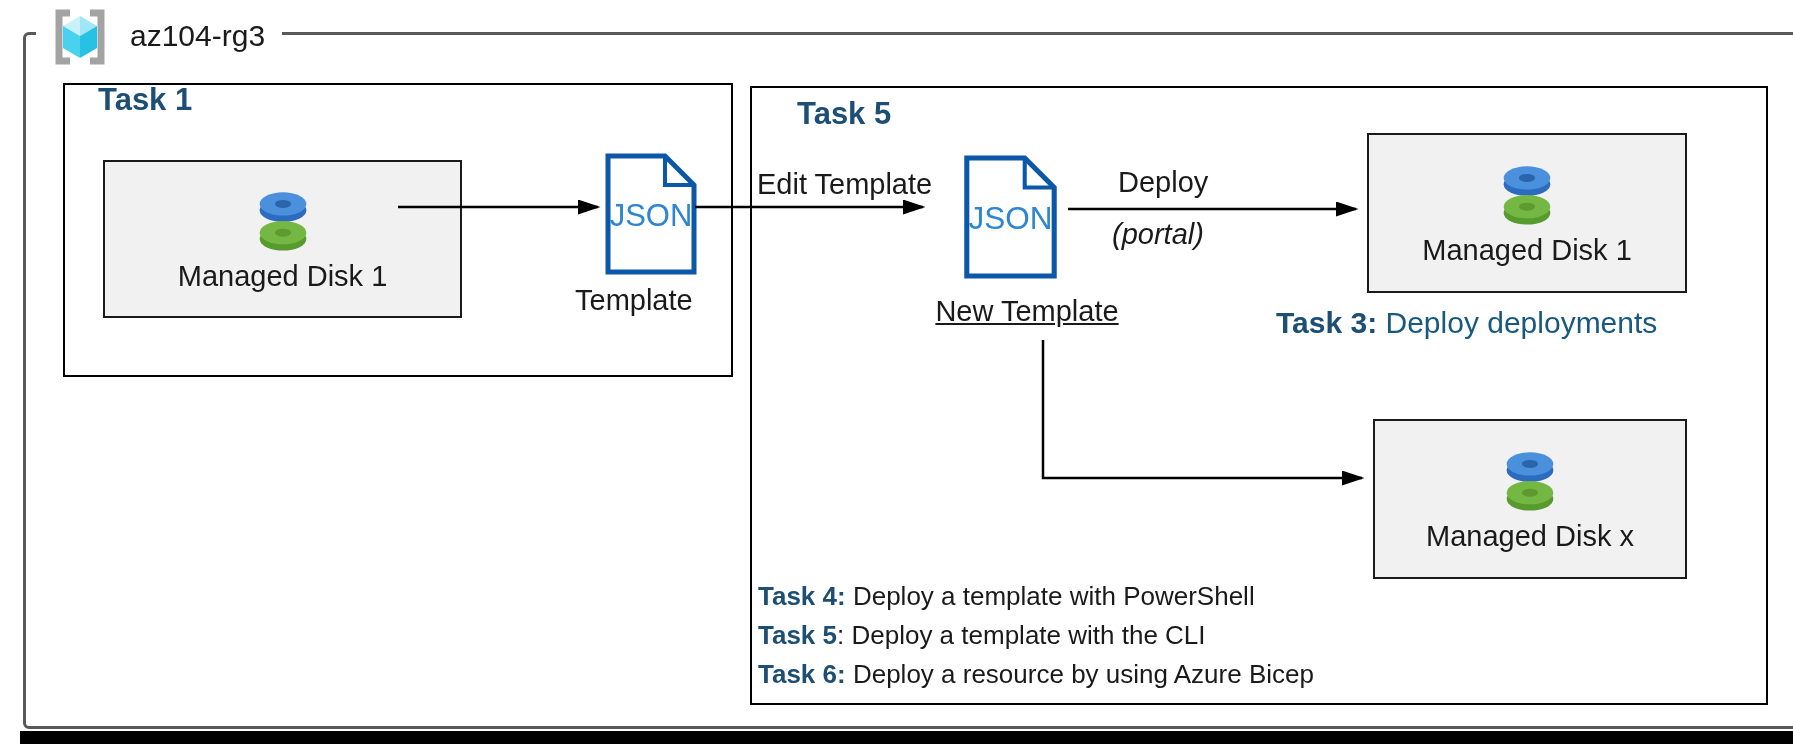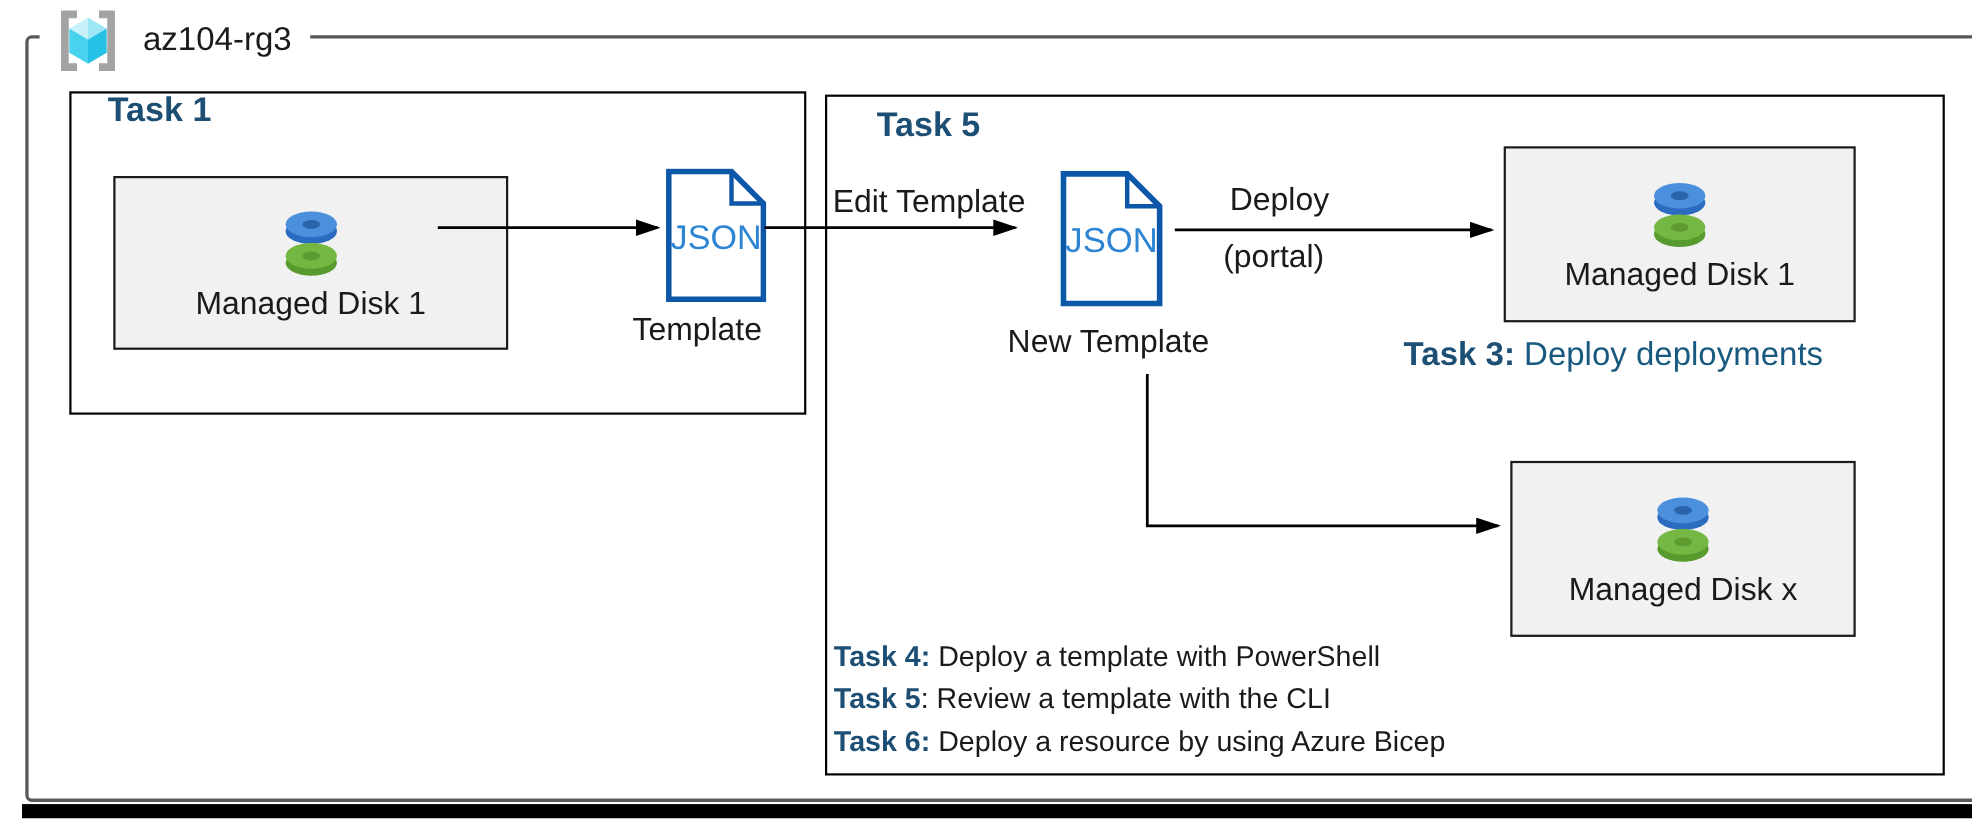--- a/index.html
+++ b/index.html
@@ -52,23 +52,23 @@
   .disk-card .disk-icon{width:72px;height:70px;}
   .disk-card .disk-label{font-size:29px;color:#1a1a1a;white-space:nowrap;}
   
   .json-icon{position:absolute;z-index:3;}
   #json1{left:585px;top:153px;width:92px;height:122px;}
   #json2{left:943px;top:155px;width:95px;height:124px;}
   
   .flabel{position:absolute;font-size:29px;color:#1a1a1a;white-space:nowrap;z-index:3;}
   #template-label{left:555px;top:284px;width:152px;}
   #edit-template-label{left:737px;top:168px;text-align:right;}
-  #new-template-label{left:896px;top:295px;width:222px;text-align:left;}
+  #new-template-label{left:896px;top:295px;width:222px;text-align:center;text-decoration:underline;}
   #deploy-label{left:1098px;top:166px;}
-  #portal-label{left:1092px;top:218px;}
+  #portal-label{left:1092px;top:218px;font-style:italic;}
   
   #task3-line{
     position:absolute;left:1256px;top:306px;font-size:30px;white-space:nowrap;z-index:3;
   }
   #task3-line .bold-part{font-weight:bold;color:#1d4e74;text-align:center;}
   #task3-line .rest-part{color:#17597f;}
   #task-list{
     position:absolute;left:738px;top:577px;z-index:3;font-size:26px;line-height:39px;
   }
   #task-list .bold-part{font-weight:bold;color:#1d4e74;}
@@ -154,21 +154,21 @@
       <ellipse cx="40" cy="20" rx="9" ry="4.5" fill="#2a64ab"></ellipse>
       <ellipse cx="40" cy="59" rx="26" ry="13" fill="#579a2d"></ellipse>
       <ellipse cx="40" cy="52" rx="26" ry="13" fill="#74b843"></ellipse>
       <ellipse cx="40" cy="52" rx="9" ry="4.5" fill="#5d9b31"></ellipse>
     </svg>
     <div class="disk-label">Managed Disk x</div>
   </div>
 
   <div id="task-list">
     <div><span class="bold-part">Task 4:</span><span class="rest-part"> Deploy a template with PowerShell</span></div>
-    <div><span class="bold-part">Task 5</span><span class="rest-part">: Review a template with the CLI</span></div>
+    <div><span class="bold-part">Task 5</span><span class="rest-part">: Deploy a template with the CLI</span></div>
     <div><span class="bold-part">Task 6:</span><span class="rest-part"> Deploy a resource by using Azure Bicep</span></div>
   </div>
 
   <svg id="arrows">
     <defs>
       <marker id="ah" markerWidth="10" markerHeight="8" refX="8" refY="3" orient="auto" markerUnits="strokeWidth">
         <path d="M0,0 L9,3 L0,6 Z" fill="#000"></path>
       </marker>
     </defs>
     <path d="M378,207 L578,207" stroke="#000" stroke-width="2.5" fill="none" marker-end="url(#ah)"></path>

